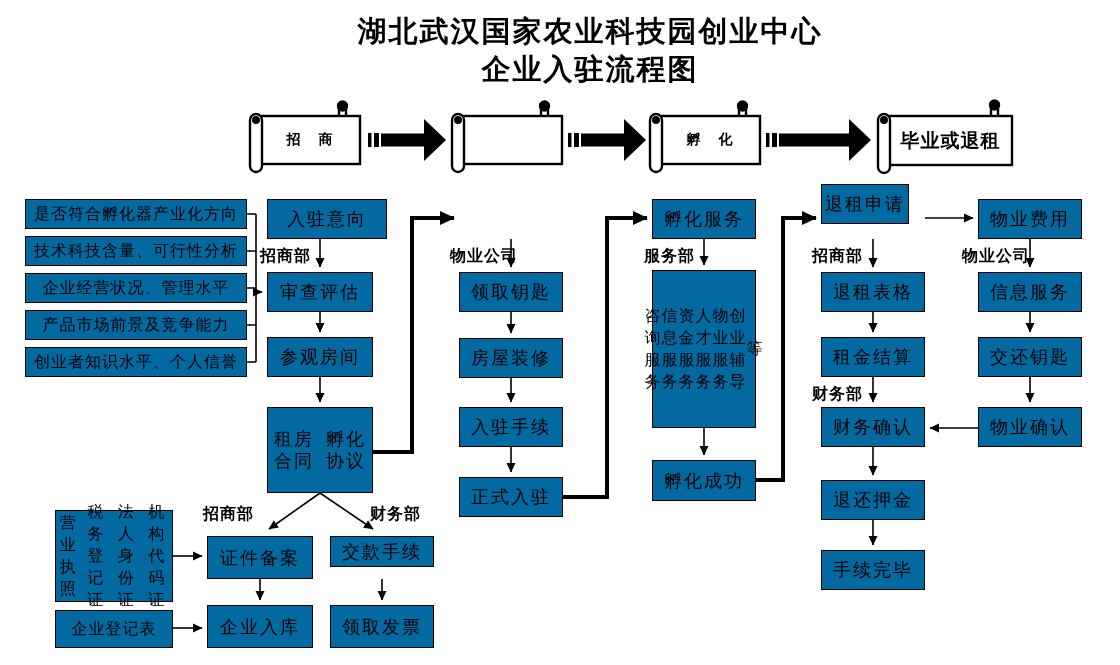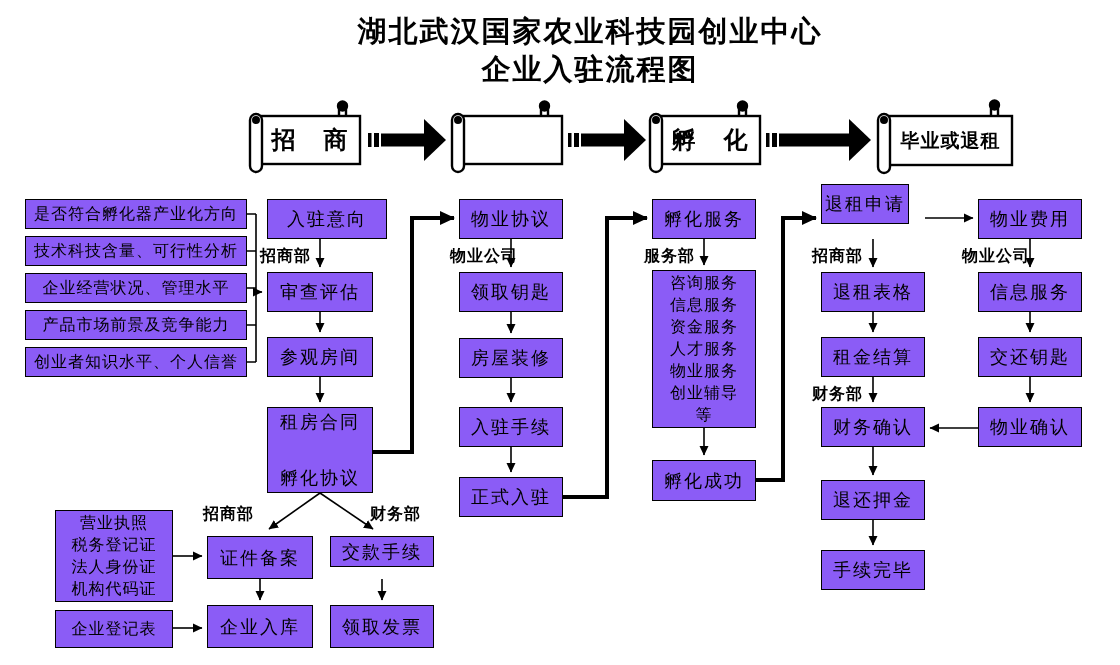--- a/index.html
+++ b/index.html
@@ -2,25 +2,25 @@
 <html><head>
 <meta charset="utf-8">
 <style>
   html,body{margin:0;padding:0;background:#fff;}
   .canvas{position:relative;width:1120px;height:665px;background:#ffffff;overflow:hidden;
           font-family:"Liberation Sans","DejaVu Sans",sans-serif;color:#000;}
   .layer{position:absolute;left:0;top:0;}
   .title-line{position:absolute;left:25px;width:1130px;text-align:center;
               font-weight:bold;font-size:29px;letter-spacing:2px;}
   .banner-label{position:absolute;display:flex;align-items:center;justify-content:center;
-                font-weight:bold;font-size:24px;letter-spacing:2px;}
-  .box{position:absolute;box-sizing:border-box;border:1.6px solid #000;background:#8b5cf6;
+                font-weight:bold;font-size:14px;letter-spacing:2px;}
+  .box{position:absolute;box-sizing:border-box;border:1.6px solid #000;background:#0369a1;
        display:flex;align-items:center;justify-content:center;text-align:center;
        font-size:18px;letter-spacing:2px;line-height:22px;}
-  .box.col{flex-direction:column;}
+  .box.col{flex-direction:row;}
   .box.small{font-size:16px;letter-spacing:1px;}
   .box.gap .line{display:block;margin:17px 0;}
   .dept{position:absolute;font-weight:bold;font-size:16px;letter-spacing:1px;}
 </style>
 </head>
 <body>
 
 <div class="canvas">
 
   <svg class="layer" width="1120" height="665" viewBox="0 0 1120 665">
@@ -151,21 +151,20 @@
   <div class="box small" style="left:55px;top:610px;width:118px;height:38px">企业登记表</div>
 
   <div class="dept" style="left:203px;top:504px">招商部</div>
   <div class="dept" style="left:370px;top:504px">财务部</div>
 
   <div class="box" style="left:207px;top:536px;width:106px;height:43px">证件备案</div>
   <div class="box" style="left:207px;top:605px;width:106px;height:43px">企业入库</div>
   <div class="box" style="left:330px;top:536px;width:104px;height:31px">交款手续</div>
   <div class="box" style="left:330px;top:605px;width:104px;height:43px">领取发票</div>
 
-  <div class="box" style="left:459px;top:199px;width:104px;height:40px">物业协议</div>
   <div class="dept" style="left:450px;top:246px">物业公司</div>
   <div class="box" style="left:459px;top:272px;width:104px;height:40px">领取钥匙</div>
   <div class="box" style="left:459px;top:338px;width:104px;height:40px">房屋装修</div>
   <div class="box" style="left:459px;top:407px;width:104px;height:40px">入驻手续</div>
   <div class="box" style="left:459px;top:477px;width:104px;height:40px">正式入驻</div>
 
   <div class="box" style="left:652px;top:199px;width:104px;height:40px">孵化服务</div>
   <div class="dept" style="left:644px;top:246px">服务部</div>
   <div class="box col small" style="left:652px;top:270px;width:104px;height:158px;line-height:22px">
     <span>咨询服务</span>

